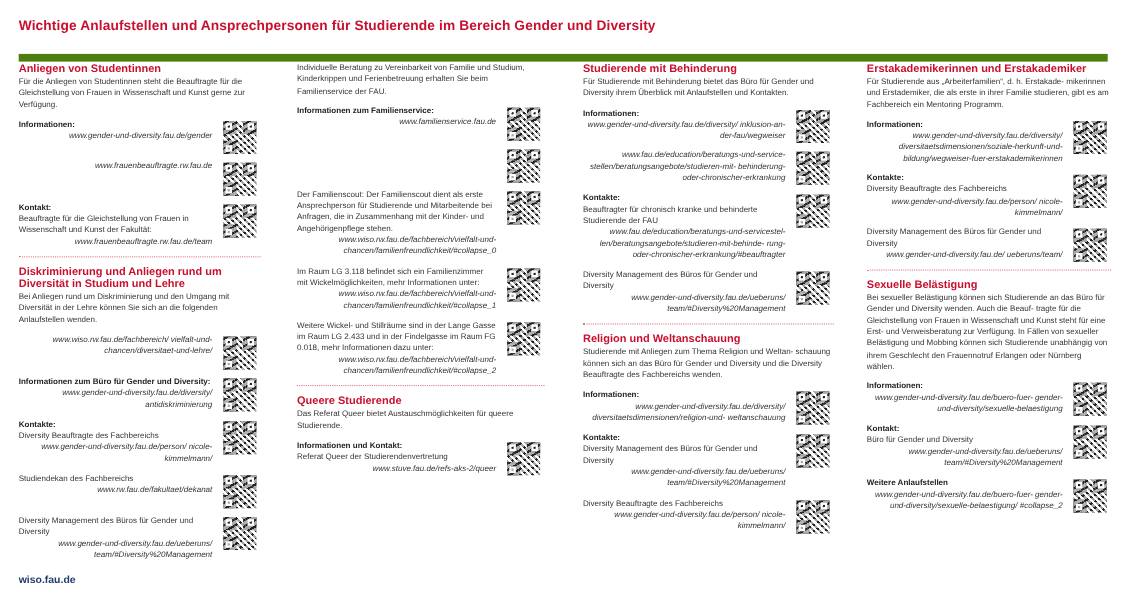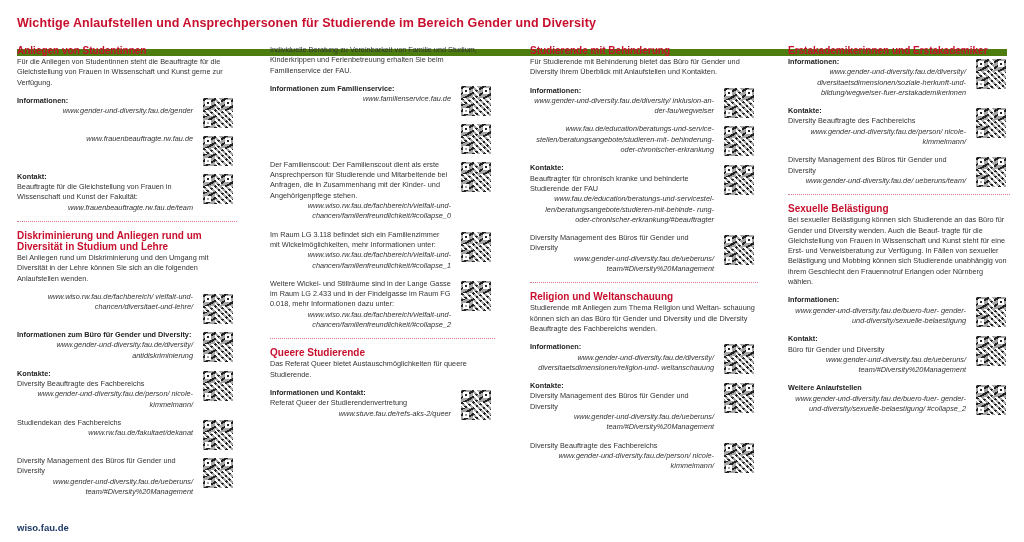--- a/index.html
+++ b/index.html
@@ -6,21 +6,21 @@
   html, body { width: 1024px; height: 542px; background: #ffffff; overflow: hidden; }
   body { font-family: "Liberation Sans", sans-serif; color: #2a2a2a; position: relative; }
 
   .page-title {
     position: absolute; left: 17px; top: 16px; width: 990px;
     font-size: 12.5px; font-weight: bold; color: #c8102e;
     padding-bottom: 19px; border-bottom: 7px solid #4d7c0f;
     letter-spacing: 0.1px;
   }
 
-  .col { position: absolute; top: 45px; }
+  .col { position: absolute; top: 57px; }
   .col-1 { left: 17px; width: 220px; }
   .col-2 { left: 270px; width: 225px; }
   .col-3 { left: 530px; width: 228px; }
   .col-4 { left: 788px; width: 222px; }
 
   .section-title {
     font-size: 10px; font-weight: bold; color: #c8102e; line-height: 11px;
     margin-bottom: 1px;
   }
   .section-intro { font-size: 7.3px; line-height: 10.3px; color: #333; margin-bottom: 8px; }
@@ -280,20 +280,21 @@
           <span class="finder f1"></span>
           <span class="finder f2"></span>
           <span class="finder f3"></span>
         </div>
       </div>
     </div>
   </div>
 <div class="col col-4">
     <div class="section">
       <div class="section-title">Erstakademikerinnen und Erstakademiker</div>
+      <div class="section-intro">Für Studierende aus „Arbeiterfamilien“, d. h. Erstakade- mikerinnen und Erstademiker, die als erste in ihrer Familie studieren, gibt es am Fachbereich ein Mentoring Programm.</div>
       <div class="entry">
         <div class="entry-label">Informationen:</div>
         <a class="entry-link">www.gender-und-diversity.fau.de/diversity/ diversitaetsdimensionen/soziale-herkunft-und- bildung/wegweiser-fuer-erstakademikerinnen</a>
         <div class="qr">
           <span class="finder f1"></span>
           <span class="finder f2"></span>
           <span class="finder f3"></span>
         </div>
       </div>
       <div class="entry">

